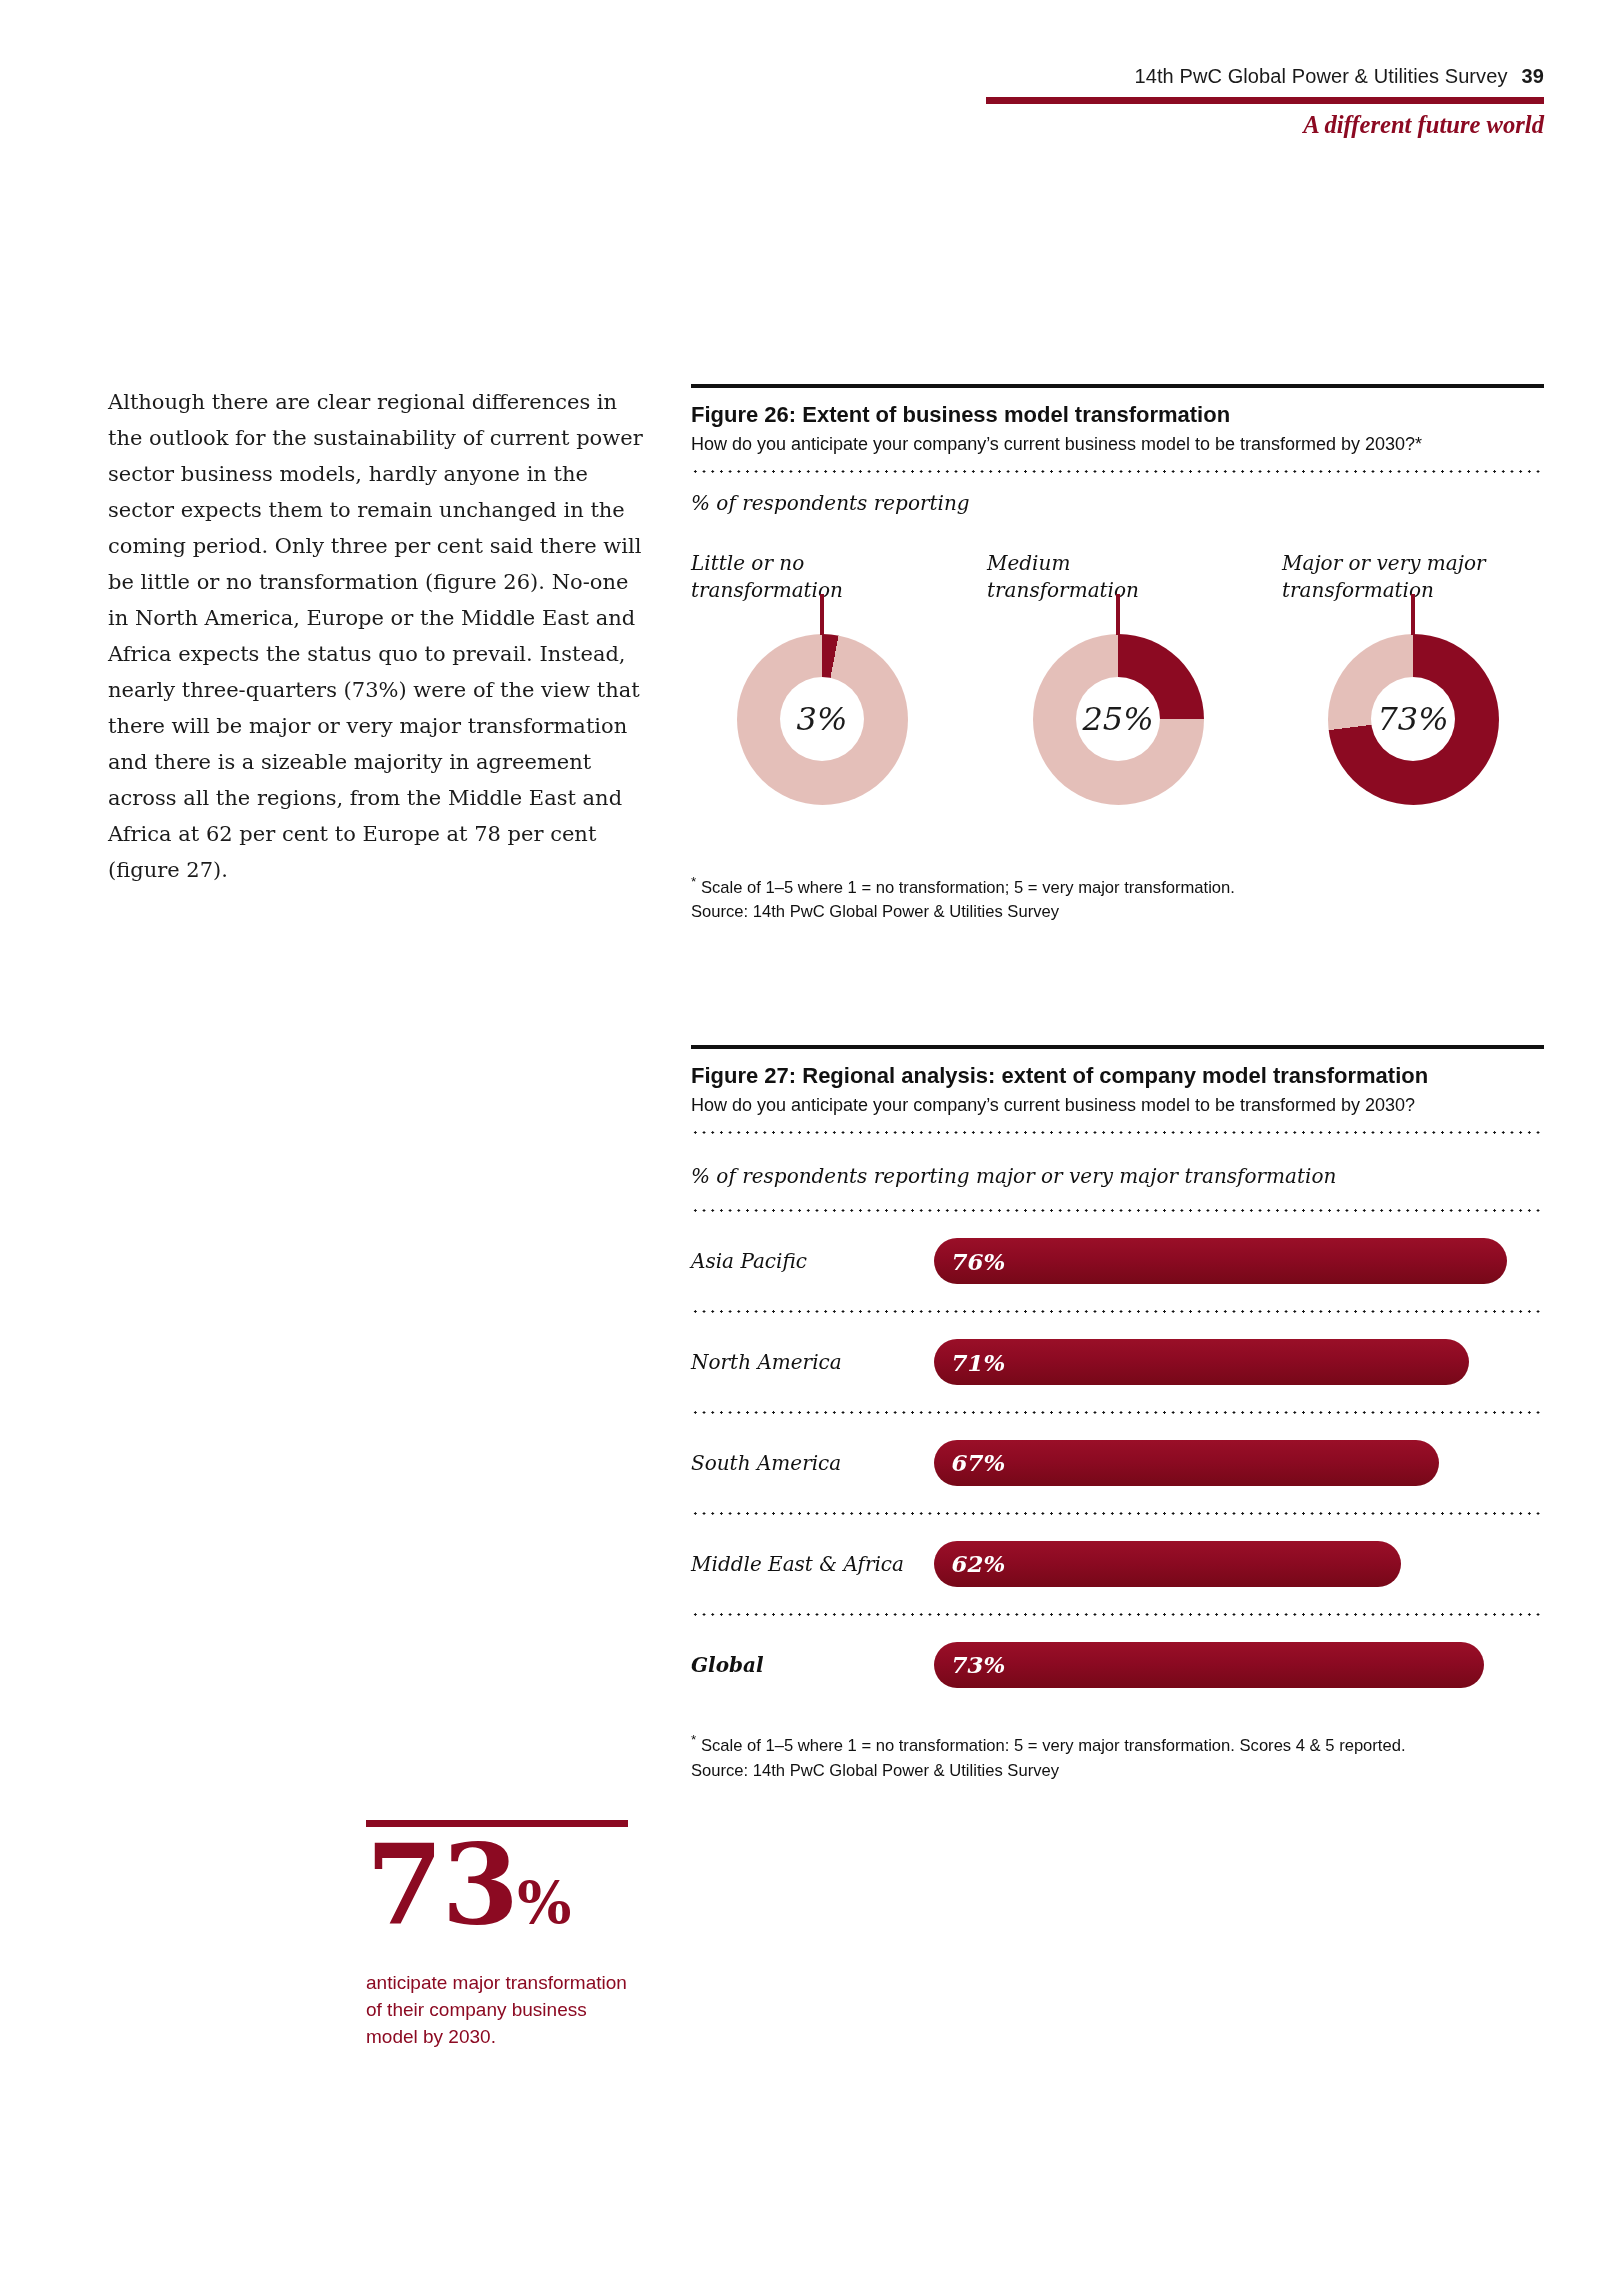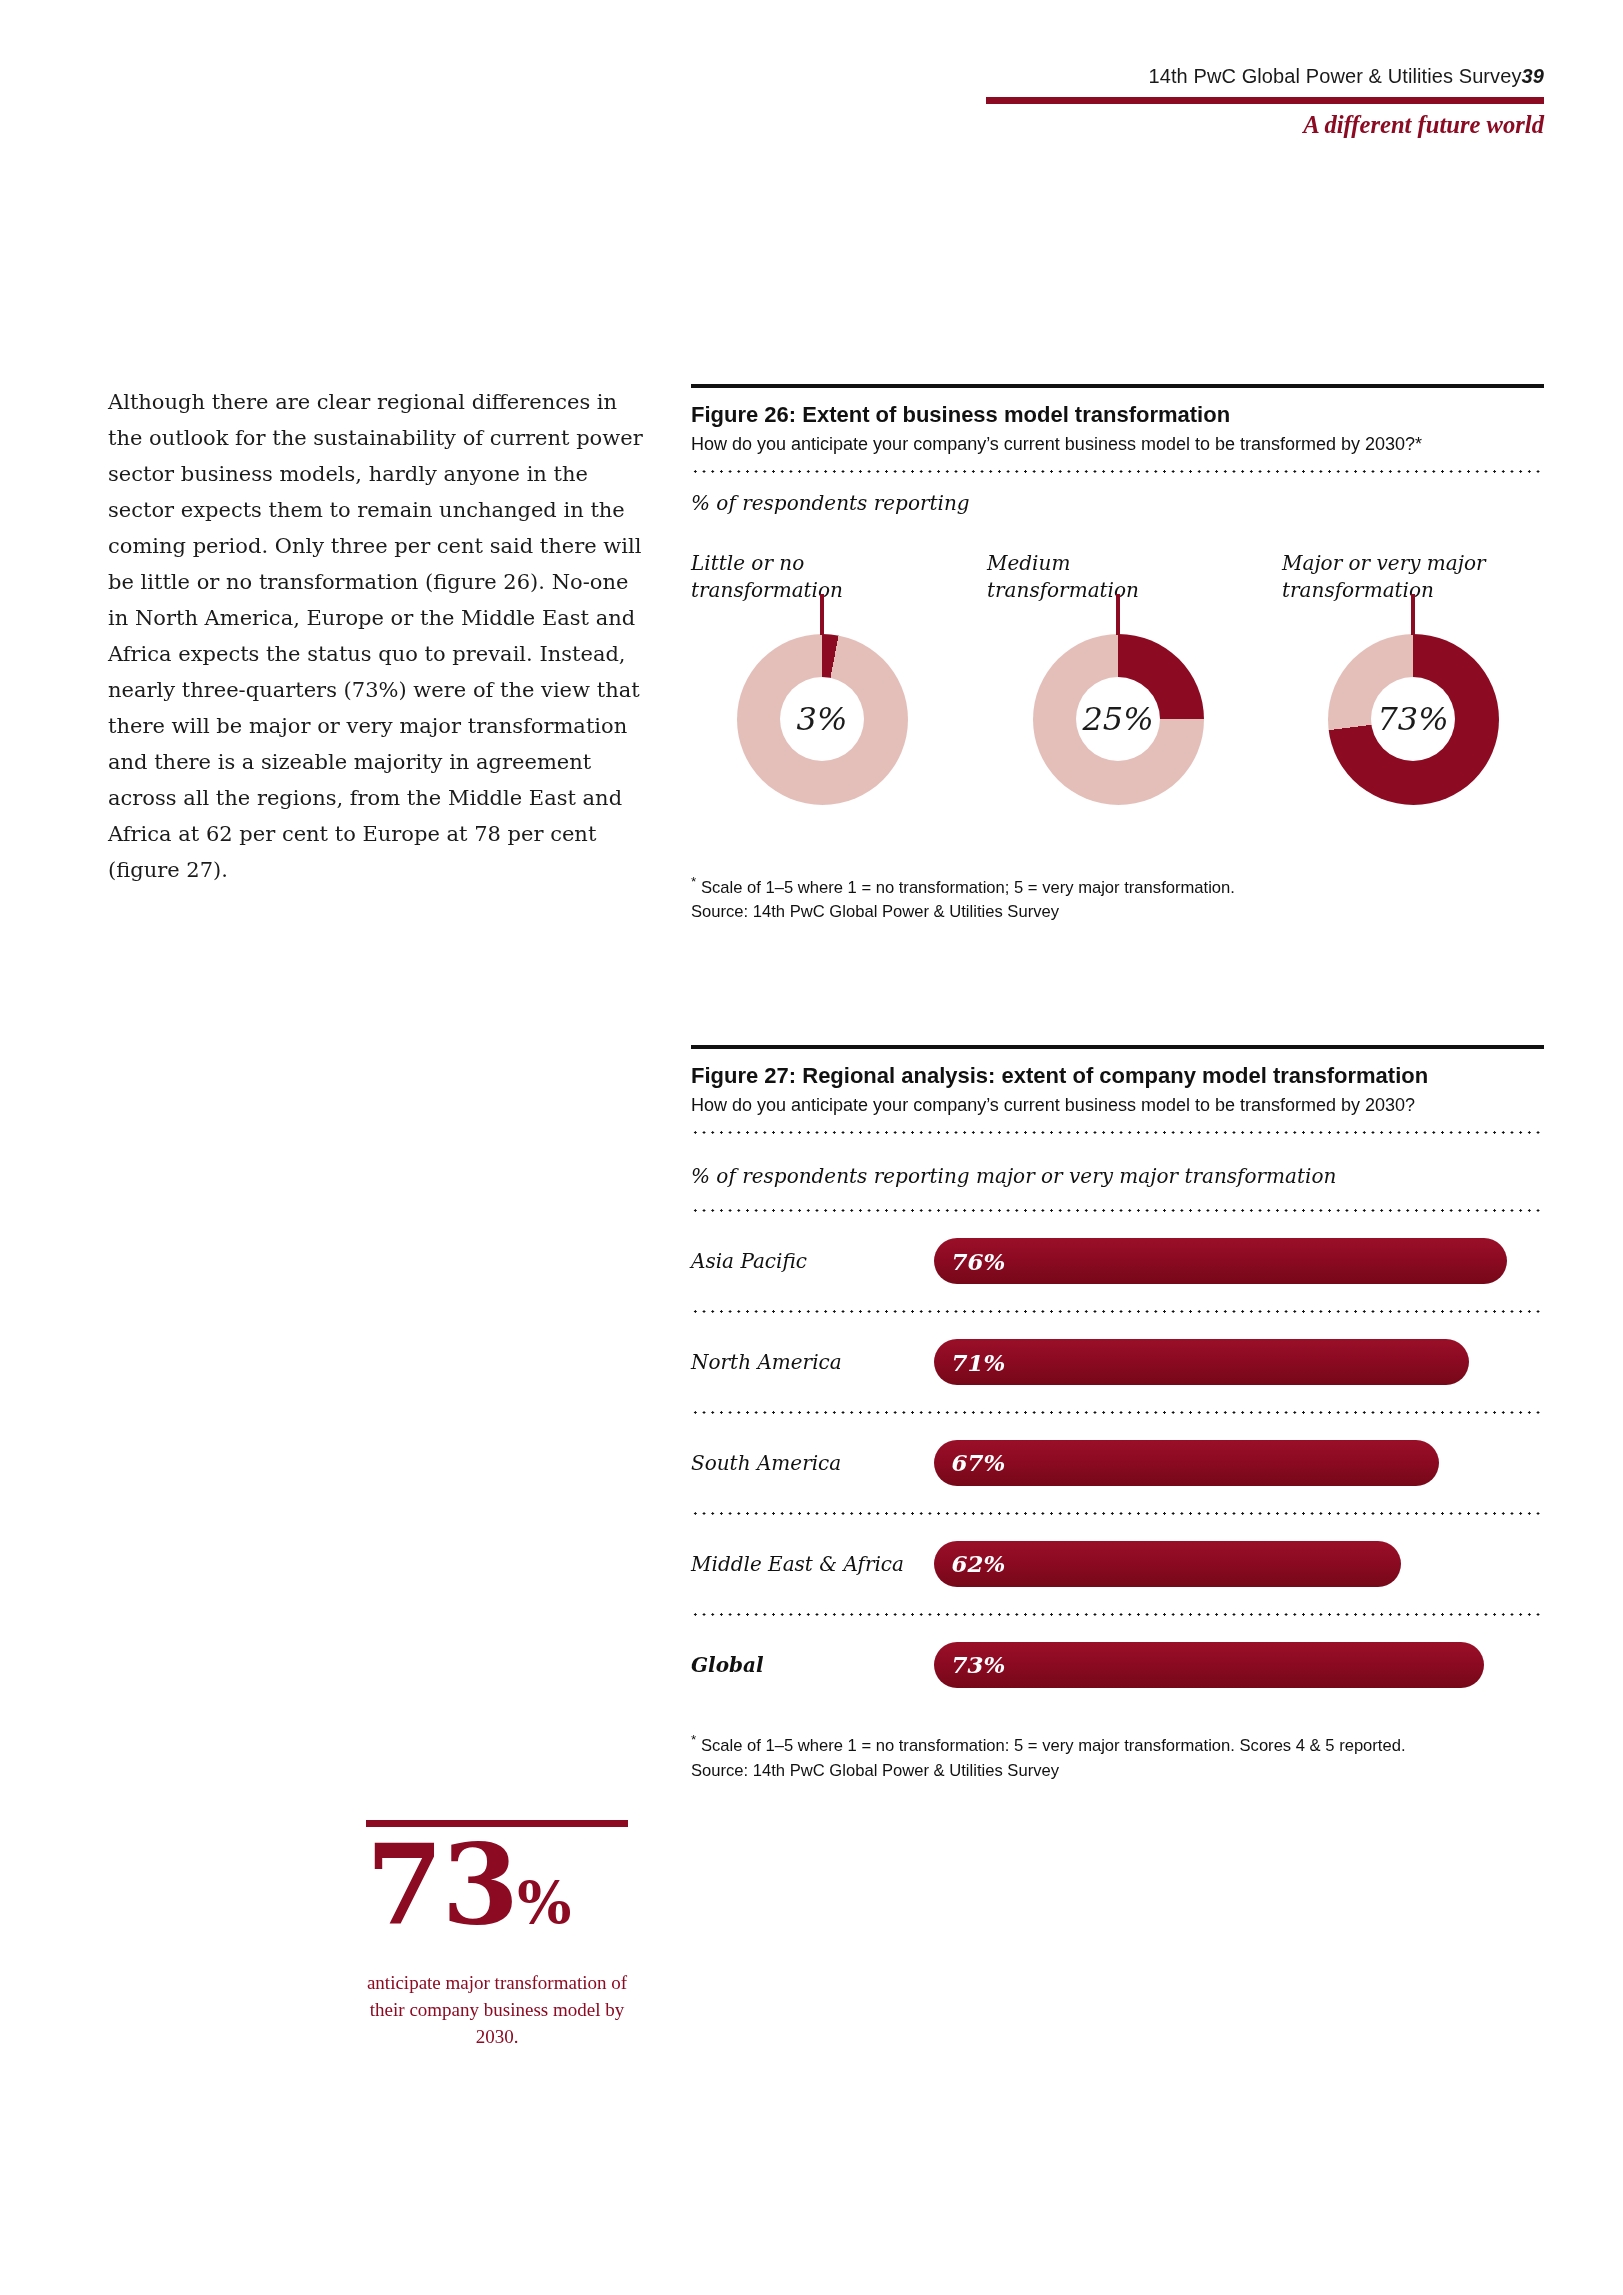--- a/index.html
+++ b/index.html
@@ -10,21 +10,21 @@
   }
   .page { position:absolute; inset:0; }
 
   
   .hdr-text {
     position:absolute; right:79px; top:65px;
     font-family:"Liberation Sans", sans-serif;
     font-size:20px; color:#1a1a1a; letter-spacing:0.1px;
     white-space:nowrap;
   }
-  .hdr-text .pg { font-weight:bold; margin-left:0;font-style:italic; }
+  .hdr-text .pg { font-weight:bold; margin-left:14px; }
   .hdr-rule {
     position:absolute; left:986px; top:97px; width:558px; height:7.1px;
     background:#8C0A22;
   }
   .hdr-sub {
     position:absolute; right:79px; top:111px;
     font-family:"Liberation Serif", serif;
     font-style:italic; font-weight:bold;
     font-size:24.6px; color:#8C0A22; white-space:nowrap;
   }
@@ -42,22 +42,22 @@
   .pull-rule { width:262px; height:7.1px; background:#8C0A22; }
   .pull-num {
     margin-top:9.5px;
     font-family:"DejaVu Serif", serif; font-weight:bold;
     color:#8C0A22; font-size:111px; line-height:94px;
     letter-spacing:-1.6px; white-space:nowrap;
   }
   .pull-num .pct { font-size:57px; letter-spacing:-0.8px; }
   .pull-cap {
     margin-top:19px;
-    font-family:Liberation Serif, serif;
-    font-size:19px; line-height:27px; color:#8C0A22;text-align:center;
+    font-family:Liberation Sans, sans-serif;
+    font-size:19px; line-height:27px; color:#8C0A22;
   }
 
   
   .fig { position:absolute; left:691px; width:853px; }
   .fig-rule { width:100%; height:4px; background:#111111; }
   .fig-title {
     margin-top:12.7px;
     font-family:"Liberation Sans", sans-serif; font-weight:bold;
     font-size:22px; line-height:28.5px; color:#111111;
   }

